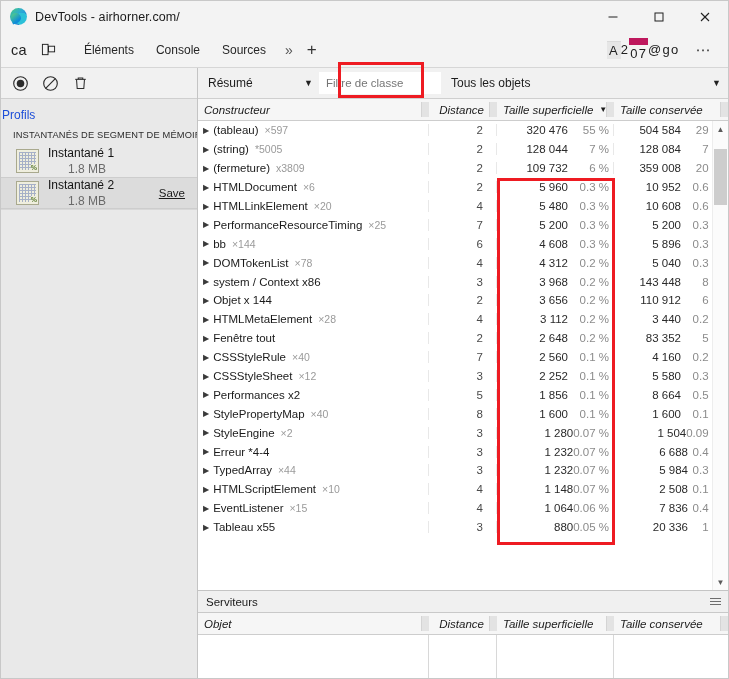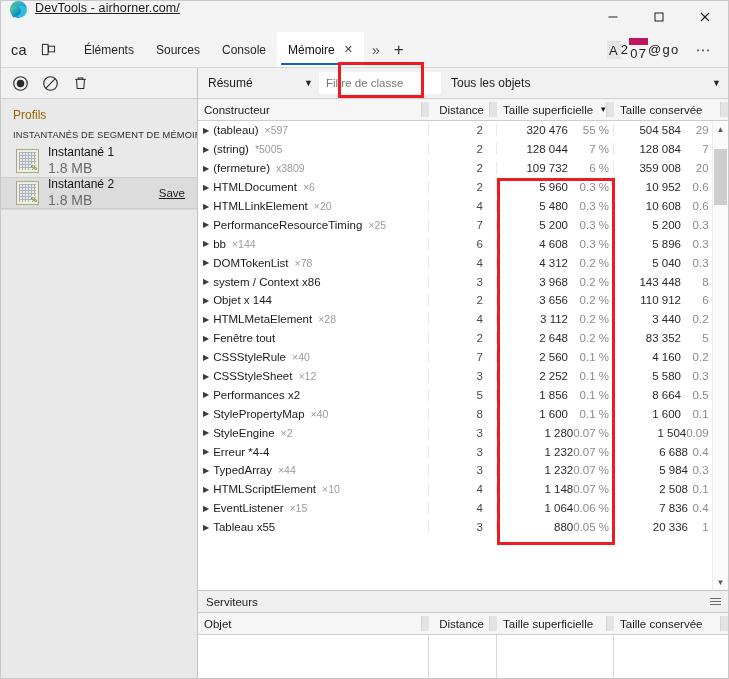--- a/index.html
+++ b/index.html
@@ -27,23 +27,22 @@
     flex-direction: column;
     overflow: hidden;
   }
 
   
   .titlebar {
     height: 31px;
     min-height: 31px;
     background: #f3f3f3;
     display: flex;
-    align-items: flex-start;
+    align-items: center;
     position: relative;
-    text-decoration: underline;
   }
   .edge-logo {
     width: 17px;
     height: 17px;
     margin-left: 9px;
     margin-right: 8px;
     border-radius: 50%;
     background:
       radial-gradient(circle at 70% 65%, #2bc0d8 0%, #2bc0d8 38%, rgba(43,192,216,0) 39%),
       linear-gradient(135deg, #4aca7a 0%, #2aa9d8 45%, #1b62c4 100%);
@@ -223,23 +222,23 @@
     padding-left: 9px;
     border-bottom: 1px solid #cfcfcf;
     background: #f1f1f1;
   }
   .ltool {
     width: 20px; height: 20px;
     display: flex; align-items: center; justify-content: center;
     color: #2b2b2b;
   }
   .profiles-head {
-    padding: 9px 0 4px 12px;
+    padding: 9px 0 4px 1px;
     font-size: 12px;
-    color: #a16207;
+    color: #1d4ed8;
   }
   .section-label {
     padding: 4px 0 5px 12px;
     font-size: 9.3px;
     color: #2b2b2b;
     letter-spacing: .15px;
     white-space: nowrap;
     overflow: hidden;
   }
   .snap-item {
@@ -276,21 +275,21 @@
     position: absolute;
     right: 1px; bottom: 0px;
     font-size: 7px;
     color: #5a7a32;
     font-weight: bold;
     background: #efeede;
     line-height: 8px;
   }
   .snap-texts { display: flex; flex-direction: column; line-height: 1.2; }
   .snap-title { font-size: 12px; color: #141414; }
-  .snap-size { font-size: 14px; color: #6a6a6a; margin-top: 1px; }
+  .snap-size { font-size: 12px; color: #6a6a6a; margin-top: 1px; margin-left: 20px; }
   .snap-save {
     margin-left: auto;
     font-size: 11.5px;
     color: #1a1a1a;
     text-decoration: underline;
     padding-right: 4px;
   }
   .left-filler { flex: 1; background: #e9e9e9; border-top: 1px solid #d8d8d8; }
 
   
@@ -355,20 +354,21 @@
   }
   .thead {
     display: flex;
     height: 21px;
     min-height: 21px;
     background: #f6f6f6;
     border-bottom: 1px solid #cdcdcd;
     font-size: 11.5px;
     color: #1b1b1b;
     align-items: flex-start;
+    font-style: italic;
   }
   .th {
     box-sizing: border-box;
     height: 21px;
     display: flex;
     align-items: center;
     padding-left: 6px;
     position: relative;
   }
   .th .sep {
@@ -556,28 +556,24 @@
           <rect x="8" y="4.5" width="6.5" height="6" fill="none" stroke="#1f1f1f" stroke-width="1"></rect>
         </svg>
       </span>
     </div>
 
     <div class="tabs">
       <div class="tab">
         <span>Éléments</span>
       </div>
       <div class="tab">
+        <span>Console</span>
+      </div>
+      <div class="tab">
         <span>Sources</span>
-      </div>
-      <div class="tab">
-        <span>Console</span>
-      </div>
-      <div class="tab active">
-        <span>Mémoire</span>
-        <span class="close-x">✕</span>
       </div>
     </div>
 
     <div class="chevrons">»</div>
     <div class="plus-btn">+</div>
 
     <div class="tab-right">
       <div class="status-glyphs">
         <span class="box">A</span>
         <span>2</span>

